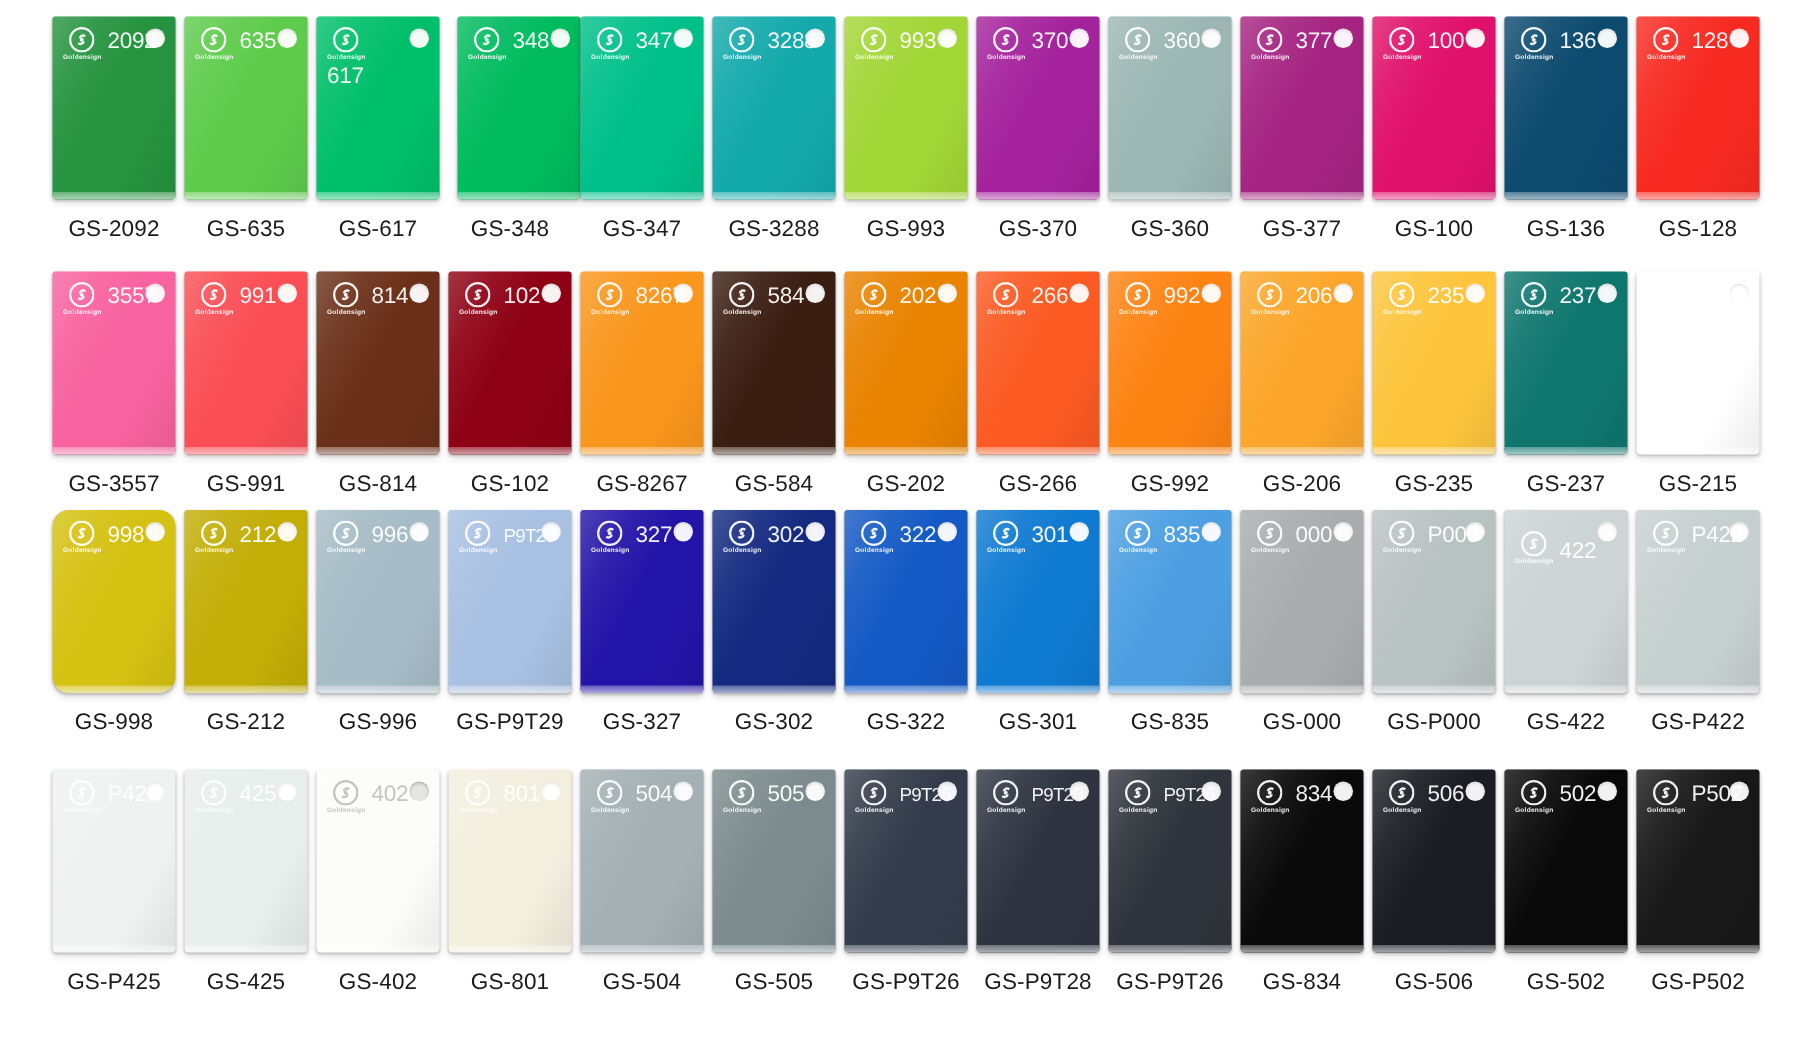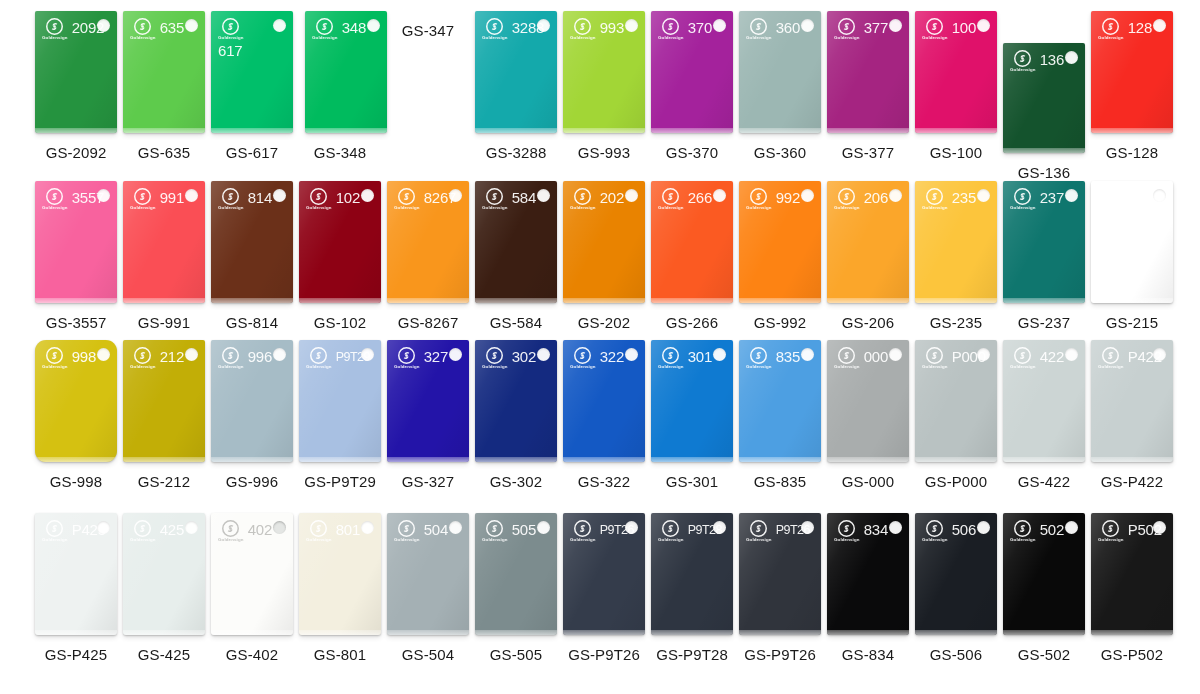--- a/index.html
+++ b/index.html
@@ -206,20 +206,37 @@
               </span>
               <span class="brandword">Goldensign</span>
             </div>
             <span class="code-num">348</span>
           </div>
           <div class="hole" style="background: rgba(255, 255, 255, 0.95); box-shadow: rgba(0, 0, 0, 0.12) 0px 1px 2px inset;"></div>
         </div>
         <div class="label">GS-348</div>
       </div>
       <div class="cell">
+        <div class="swatch" title="GS-347" style="background: rgb(0, 192, 138);">
+          <div class="overlay" style="color: rgba(255, 255, 255, 0.93);">
+            <div class="brandmark">
+              <span>
+                <svg class="gs-logo" viewBox="0 0 34 34" xmlns="http://www.w3.org/2000/svg" aria-hidden="true">
+  <circle cx="17" cy="17" r="15.5" fill="none" stroke="currentColor" stroke-width="3"></circle>
+  <path d="M22.6 11.4c-1.9-1.9-5.2-2.1-7.4-.5-1.4 1-2.2 2.6-2.1 4.1h3.4c0-.6.3-1.2.9-1.6 1-.7 2.5-.6 3.3.3z" fill="currentColor"></path>
+  <path d="M11.4 22.6c1.9 1.9 5.2 2.1 7.4.5 1.4-1 2.2-2.6 2.1-4.1h-3.4c0 .6-.3 1.2-.9 1.6-1 .7-2.5.6-3.3-.3z" fill="currentColor"></path>
+  <circle cx="17" cy="17" r="2.6" fill="currentColor"></circle>
+</svg>
+              </span>
+              <span class="brandword">Goldensign</span>
+            </div>
+            <span class="code-num">347</span>
+          </div>
+          <div class="hole" style="background: rgba(255, 255, 255, 0.95); box-shadow: rgba(0, 0, 0, 0.12) 0px 1px 2px inset;"></div>
+        </div>
         <div class="label">GS-347</div>
       </div>
       <div class="cell">
         <div class="swatch" title="GS-3288" style="background: rgb(20, 169, 171);">
           <div class="overlay" style="color: rgba(255, 255, 255, 0.93);">
             <div class="brandmark">
               <span>
                 <svg class="gs-logo" viewBox="0 0 34 34" xmlns="http://www.w3.org/2000/svg" aria-hidden="true">
   <circle cx="17" cy="17" r="15.5" fill="none" stroke="currentColor" stroke-width="3"></circle>
   <path d="M22.6 11.4c-1.9-1.9-5.2-2.1-7.4-.5-1.4 1-2.2 2.6-2.1 4.1h3.4c0-.6.3-1.2.9-1.6 1-.7 2.5-.6 3.3.3z" fill="currentColor"></path>
@@ -329,21 +346,21 @@
               </span>
               <span class="brandword">Goldensign</span>
             </div>
             <span class="code-num">100</span>
           </div>
           <div class="hole" style="background: rgba(255, 255, 255, 0.95); box-shadow: rgba(0, 0, 0, 0.12) 0px 1px 2px inset;"></div>
         </div>
         <div class="label">GS-100</div>
       </div>
       <div class="cell">
-        <div class="swatch" title="GS-136" style="background: #14532d; margin-top: 32px;">
+        <div class="swatch" title="GS-136" style="background: #0c4a6e;">
           <div class="overlay" style="color: rgba(255, 255, 255, 0.93);">
             <div class="brandmark">
               <span>
                 <svg class="gs-logo" viewBox="0 0 34 34" xmlns="http://www.w3.org/2000/svg" aria-hidden="true">
   <circle cx="17" cy="17" r="15.5" fill="none" stroke="currentColor" stroke-width="3"></circle>
   <path d="M22.6 11.4c-1.9-1.9-5.2-2.1-7.4-.5-1.4 1-2.2 2.6-2.1 4.1h3.4c0-.6.3-1.2.9-1.6 1-.7 2.5-.6 3.3.3z" fill="currentColor"></path>
   <path d="M11.4 22.6c1.9 1.9 5.2 2.1 7.4.5 1.4-1 2.2-2.6 2.1-4.1h-3.4c0 .6-.3 1.2-.9 1.6-1 .7-2.5.6-3.3-.3z" fill="currentColor"></path>
   <circle cx="17" cy="17" r="2.6" fill="currentColor"></circle>
 </svg>
               </span>
@@ -854,21 +871,21 @@
               <span class="brandword">Goldensign</span>
             </div>
             <span class="code-num">P000</span>
           </div>
           <div class="hole" style="background: rgba(255, 255, 255, 0.95); box-shadow: rgba(0, 0, 0, 0.12) 0px 1px 2px inset;"></div>
         </div>
         <div class="label">GS-P000</div>
       </div>
       <div class="cell">
         <div class="swatch" title="GS-422" style="background: rgb(204, 213, 212);">
-          <div class="overlay" style="color: rgba(255, 255, 255, 0.93);">
+          <div class="overlay" style="color: rgba(255, 255, 255, 0.93); align-items: flex-end;">
             <div class="brandmark">
               <span>
                 <svg class="gs-logo" viewBox="0 0 34 34" xmlns="http://www.w3.org/2000/svg" aria-hidden="true">
   <circle cx="17" cy="17" r="15.5" fill="none" stroke="currentColor" stroke-width="3"></circle>
   <path d="M22.6 11.4c-1.9-1.9-5.2-2.1-7.4-.5-1.4 1-2.2 2.6-2.1 4.1h3.4c0-.6.3-1.2.9-1.6 1-.7 2.5-.6 3.3.3z" fill="currentColor"></path>
   <path d="M11.4 22.6c1.9 1.9 5.2 2.1 7.4.5 1.4-1 2.2-2.6 2.1-4.1h-3.4c0 .6-.3 1.2-.9 1.6-1 .7-2.5.6-3.3-.3z" fill="currentColor"></path>
   <circle cx="17" cy="17" r="2.6" fill="currentColor"></circle>
 </svg>
               </span>
               <span class="brandword">Goldensign</span>

